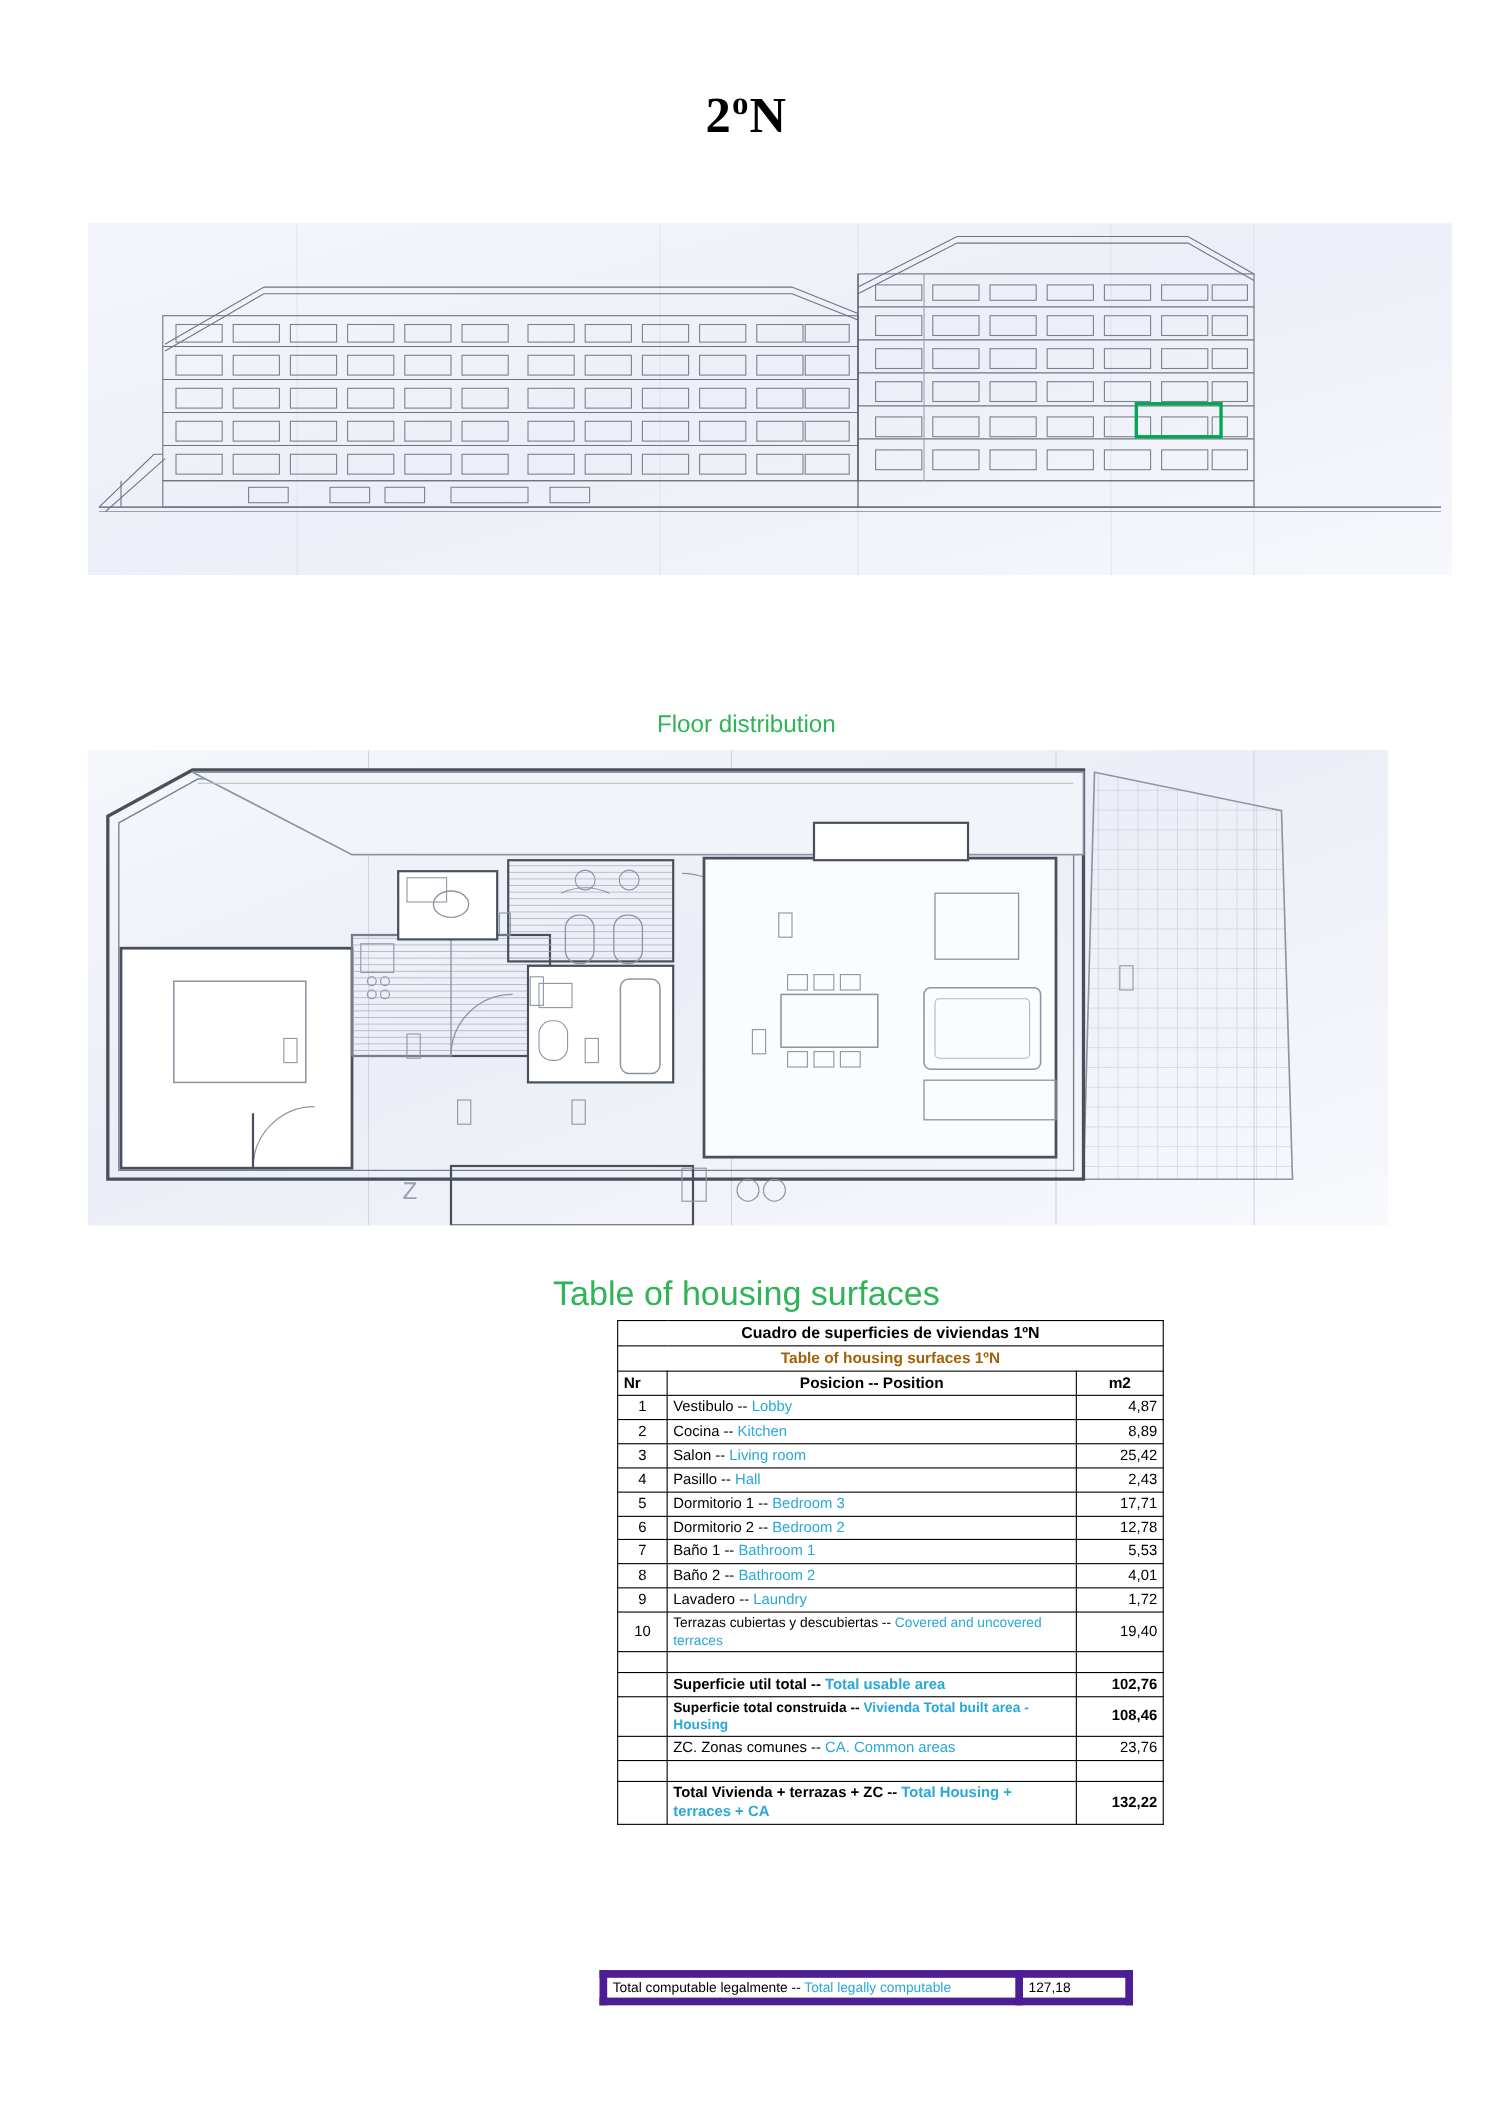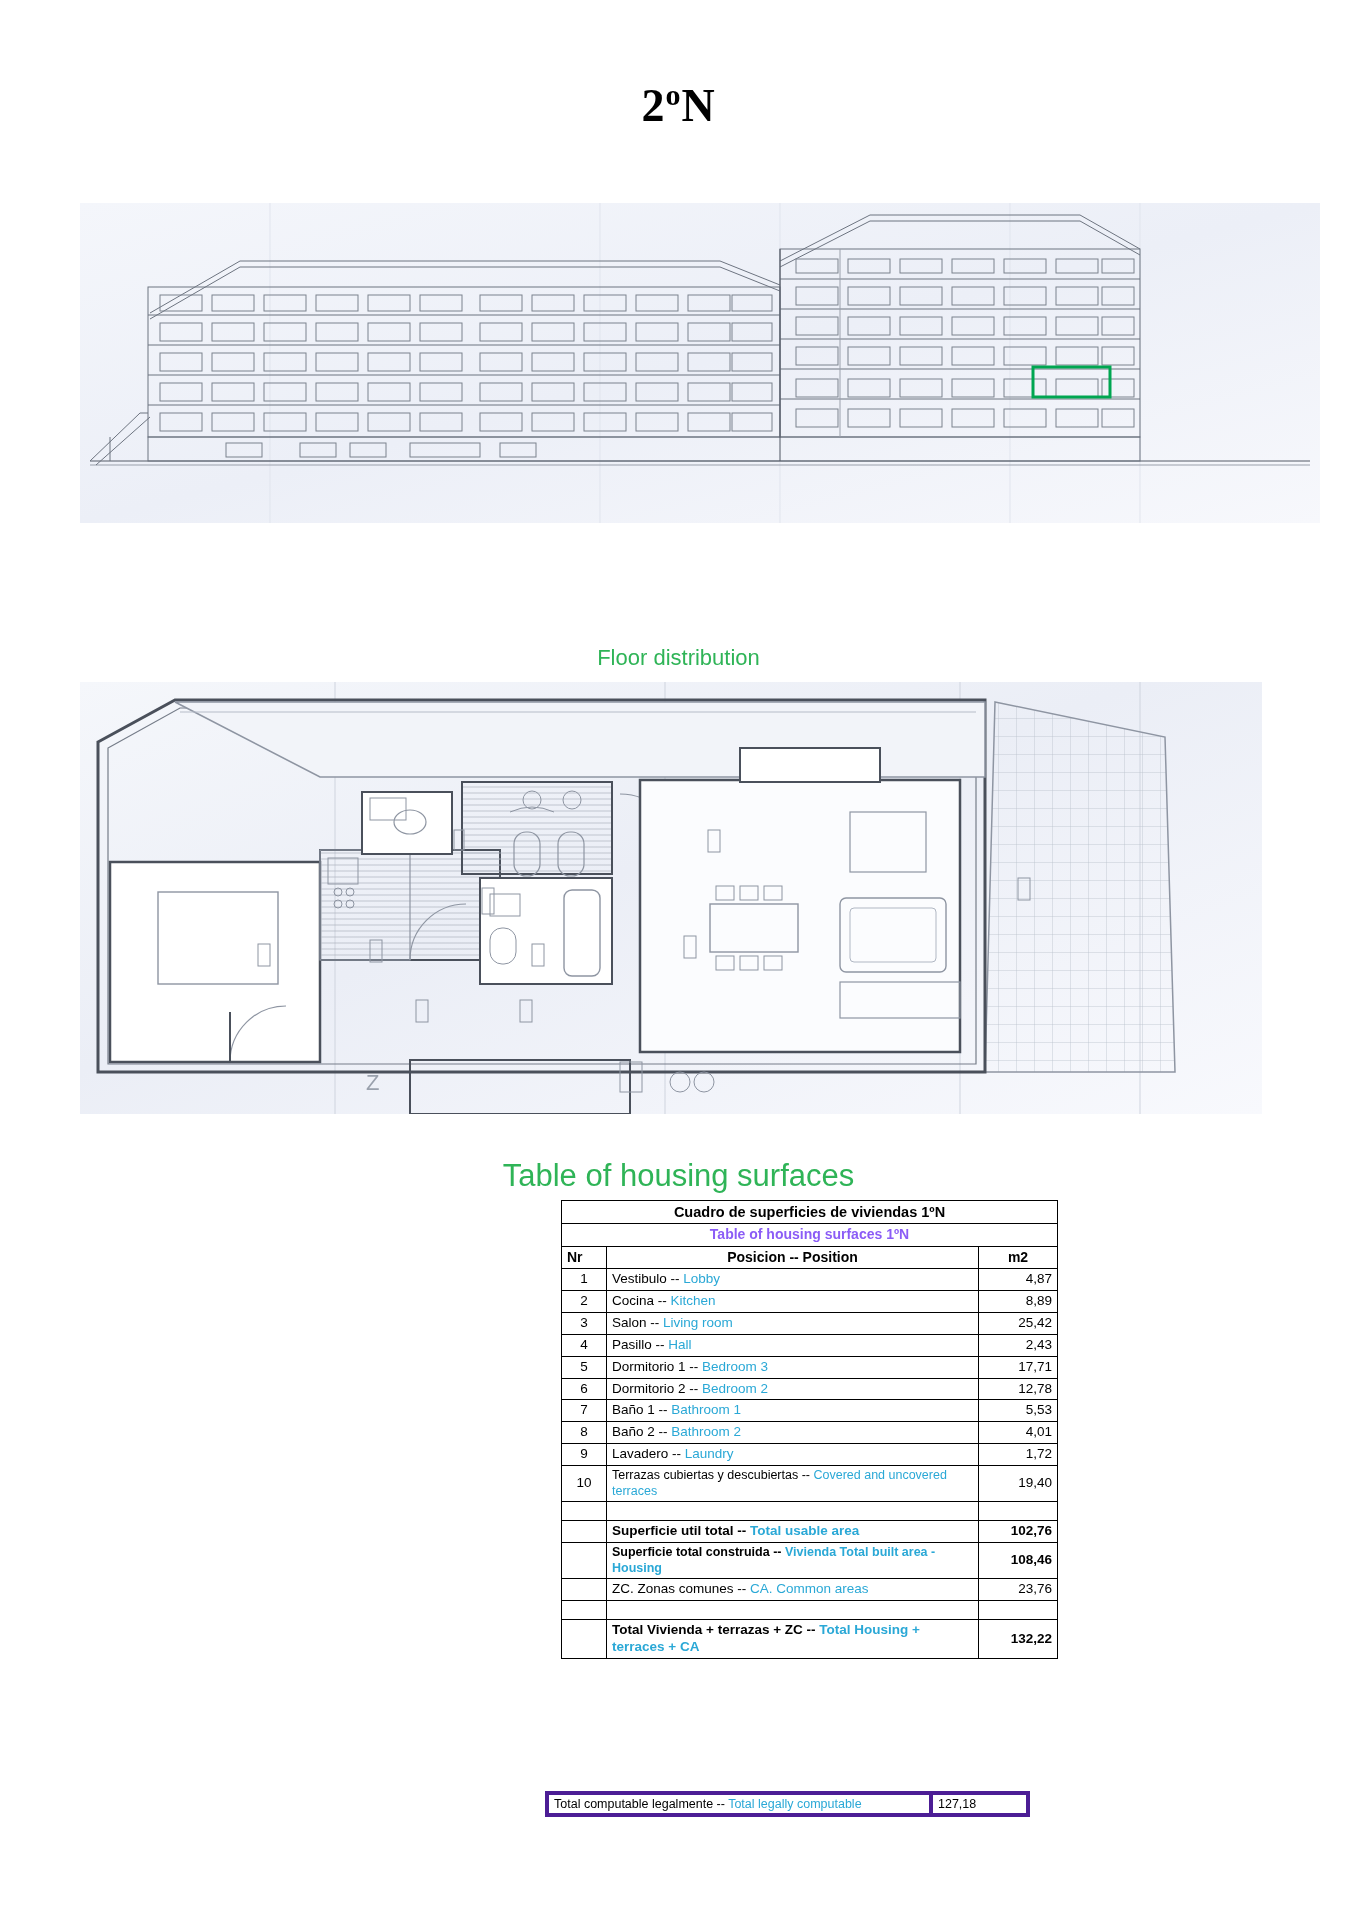--- a/index.html
+++ b/index.html
@@ -91,21 +91,21 @@
   td.head-es {
     text-align: center;
     font-weight: bold;
     font-size: 14.5px;
     border-bottom: none;
   }
   td.head-en {
     text-align: center;
     font-weight: bold;
     font-size: 14px;
-    color: #8b5cf6;
+    color: #a16207;
     border-top: none;
   }
   td.col-nr { width: 34px; text-align: center; }
   td.col-pos { }
   td.col-m2 { width: 68px; text-align: right; padding-right: 8px; }
   tr.colhead td {
     font-weight: bold;
     text-align: left;
     font-size: 14px;
   }
@@ -121,21 +121,21 @@
     left: 370px;
     top: 1791px;
     width: 660px;
   }
   table.legal {
     border-collapse: collapse;
     font-size: 12.5px;
     width: 660px;
   }
   table.legal td {
-    border: 4px solid #4c1d95;
+    border: 7px solid #4c1d95;
     padding: 2px 5px;
   }
   table.legal td.lbl { }
   table.legal td.val { width: 68px; text-align: left; padding-right: 20px;}
   table.legal td.pad { border: none; width: 165px; }
 </style>
 </head>
 <body>
 
 <div class="page-title">

